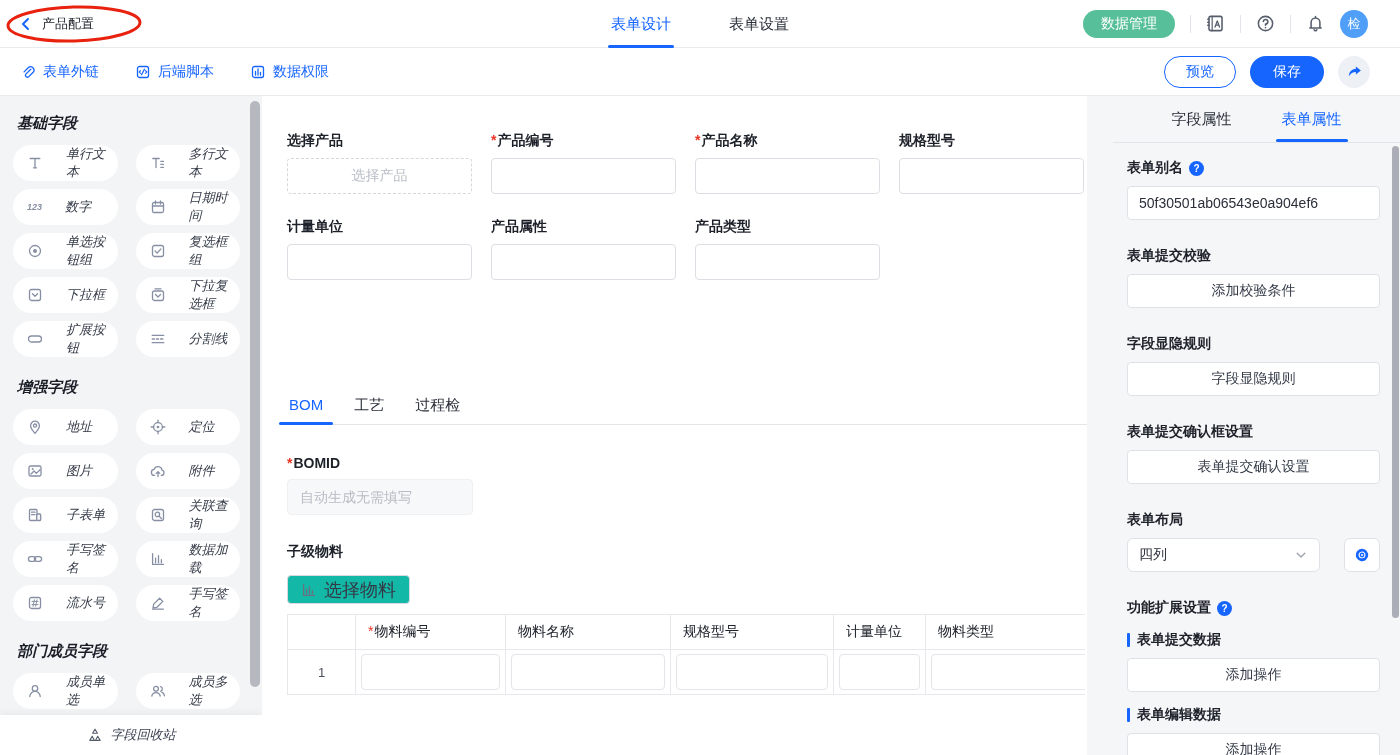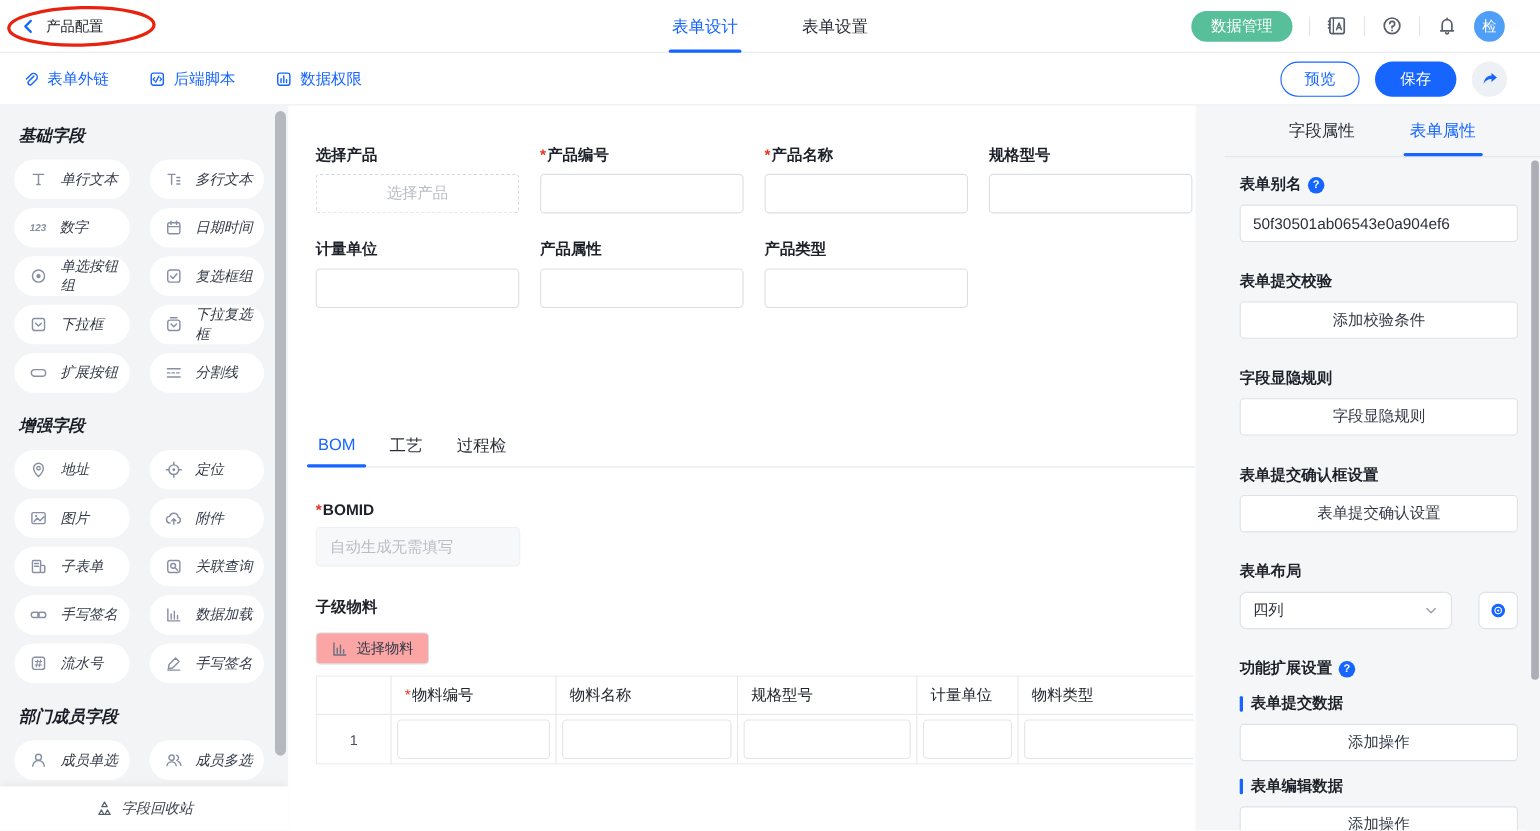--- a/index.html
+++ b/index.html
@@ -44,21 +44,21 @@
 
   
   .body{flex:1;display:flex;min-height:0;}
 
   
   .sidebar{width:262px;background:var(--side-bg);position:relative;overflow:hidden;flex:0 0 auto;font-style:italic;}
   .side-inner{padding:18px 22px 0 13px;}
   .side-title{font-size:15px;font-weight:700;color:#191d26;margin:0 0 12px 4px;}
   .side-title.mt{margin-top:21px;}
   .pill-grid{display:grid;grid-template-columns:1fr 1fr;column-gap:18px;row-gap:8px;}
-  .pill{height:36px;background:#fff;border-radius:18px;display:flex;align-items:center;gap:12px;padding-left:14px;font-size:13px;color:#333a47;cursor:grab;}
+  .pill{height:36px;background:#fff;border-radius:18px;display:flex;align-items:center;gap:23px;padding-left:14px;font-size:13px;color:#333a47;cursor:grab;}
   .pill .icon{color:var(--muted);}
   .pill.ghost{color:transparent;}
   .num-ic{font-size:9px;font-weight:700;color:var(--muted);letter-spacing:0;}
   .recycle-bar{position:absolute;left:0;right:0;bottom:0;height:40px;background:#fff;display:flex;align-items:center;justify-content:center;gap:8px;font-size:13px;color:#3a4050;box-shadow:0 -2px 8px rgba(0,0,0,.05);cursor:pointer;}
   .recycle-bar .icon{color:#555c69;}
   .side-scroll{position:absolute;right:2px;top:5px;width:10px;height:586px;border-radius:5px;background:#b5b8bf;cursor:pointer;}
 
   
   .canvas{width:825px;background:#fff;overflow:hidden;padding:36px 0 0 25px;flex:0 0 auto;}
   .fields-grid{display:grid;grid-template-columns:repeat(4,185px);column-gap:19px;row-gap:24px;}
@@ -68,21 +68,21 @@
 
   .sub-block{margin-top:116px;}
   .sub-tabs{display:flex;gap:27px;border-bottom:1px solid #e4e6ea;}
   .sub-tab{position:relative;padding:0 2px 9px 2px;font-size:15px;color:#2a2f3a;cursor:pointer;}
   .sub-tab.active{color:var(--blue);}
   .sub-tab.active::after{content:"";position:absolute;left:-8px;right:-8px;bottom:-1px;height:3px;background:var(--blue);border-radius:2px;}
   .bomid-wrap{margin-top:30px;}
   .bomid-input{width:186px;height:36px;border:1px solid #eef0f2;background:#f7f8fa;border-radius:4px;padding:0 12px;font-size:14px;font-family:inherit;color:#8a8f99;outline:none;}
   .bomid-input::placeholder{color:#b8bcc4;}
   .submat{margin-top:28px;}
-  .select-mat-btn{margin-top:6px;height:29px;padding:0 13px;border:1px solid #d8dadf;border-radius:4px;background:#fca5a5;color:#333a47;font-size:13px;display:inline-flex;align-items:center;gap:7px;cursor:pointer;}
+  .select-mat-btn{margin-top:6px;height:29px;padding:0 13px;border:1px solid #d8dadf;border-radius:4px;background:#14b8a6;color:#333a47;font-size:18px;display:inline-flex;align-items:center;gap:7px;cursor:pointer;}
   .select-mat-btn .icon{color:#6a7180;}
   .tbl-clip{margin-top:10px;width:798px;overflow:hidden;}
   table.mat{border-collapse:collapse;width:880px;table-layout:fixed;}
   table.mat th,table.mat td{border:1px solid #e7e8ec;}
   table.mat th{height:35px;text-align:left;padding:0 12px;font-weight:400;font-size:14px;color:#20242c;background:#fff;}
   table.mat td{height:45px;padding:0;}
   td.rownum{text-align:center;color:#4a4f5a;font-size:13px;background:#fff;}
   .cell-input{display:block;width:calc(100% - 10px);height:36px;margin:4px 5px;border:1px solid #e3e5e9;border-radius:4px;outline:none;font-family:inherit;}
 
   

